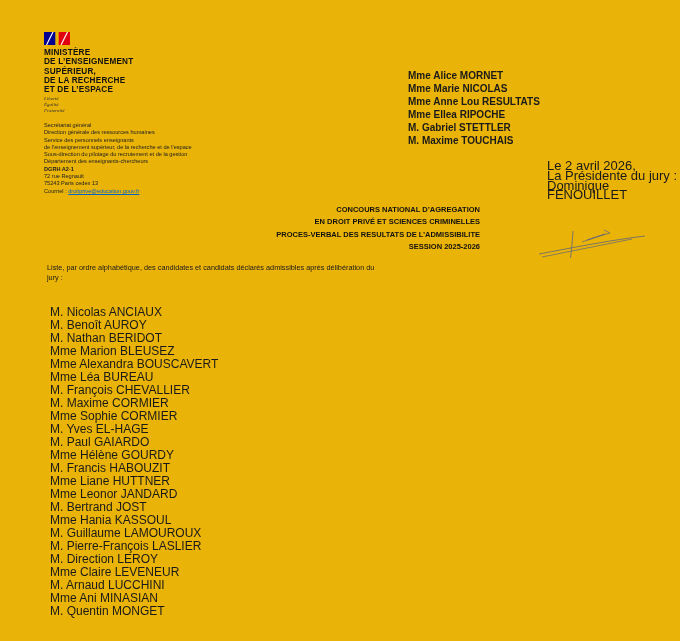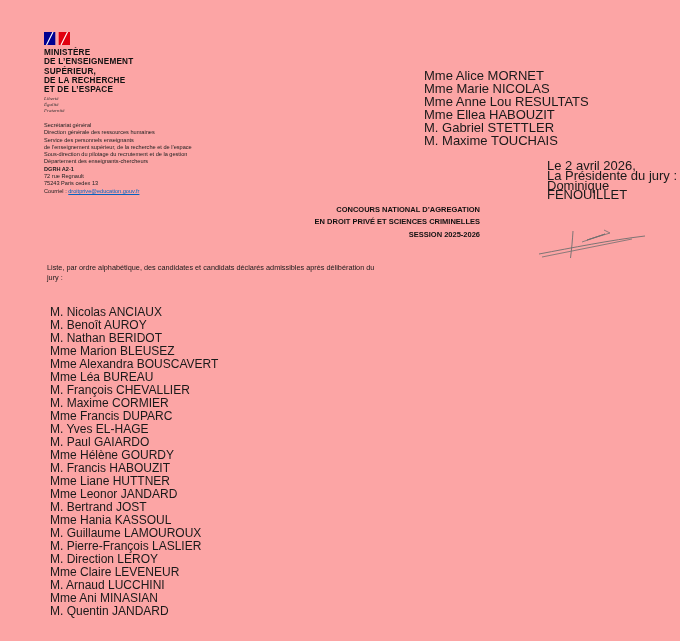--- a/index.html
+++ b/index.html
@@ -1,34 +1,34 @@
 <!DOCTYPE html>
 <html><head>
 <meta charset="utf-8">
 <style>
   * { margin: 0; padding: 0; box-sizing: border-box; }
   html, body { background: #ffffff; }
   .page {
     position: relative;
     width: 680px;
     height: 641px;
-    background: #fca5a5;
+    background: #eab308;
     font-family: "Liberation Sans", sans-serif;
     color: #1a1a1a;
     overflow: hidden;
   }
   
   .flag { position: absolute; left: 44px; top: 32px; width: 26px; height: 13px; }
   .ministry { position: absolute; left: 44px; top: 48px; font-size: 8.2px; font-weight: bold; line-height: 9.3px; letter-spacing: 0.2px; color: #111; }
   .motto { position: absolute; left: 44px; top: 96px; font-family: "Liberation Serif", serif; font-style: italic; font-size: 5px; line-height: 5.9px; color: #333; }
   .admin { position: absolute; left: 44px; top: 122px; font-size: 5.6px; line-height: 7.3px; color: #222; }
   .admin .bold-line { font-weight: bold; }
   .admin a { color: #0563C1; text-decoration: underline; }
   
-  .jury-right { position: absolute; left: 424px; top: 69px; list-style: none; font-size: 13px; line-height: 13px; }
+  .jury-right { position: absolute; left: 408px; top: 69px; list-style: none; font-size: 10px; line-height: 13px; font-weight: bold; }
   .date-block { position: absolute; left: 547px; top: 161px; font-size: 13px; line-height: 9.8px; }
   .signature { position: absolute; left: 536px; top: 228px; width: 112px; height: 32px; }
   
   .title-block { position: absolute; left: 80px; top: 204px; width: 400px; text-align: right; font-size: 7.5px; font-weight: bold; line-height: 12.4px; color: #111; }
   
   .intro { position: absolute; left: 47px; top: 263px; width: 336px; font-size: 7.3px; line-height: 9.6px; }
   .candidates { position: absolute; left: 50px; top: 306px; list-style: none; font-size: 12px; line-height: 13px; }
 </style>
 </head>
 <body>
@@ -70,66 +70,67 @@
         <div>72 rue Regnault</div>
         <div>75243 Paris cedex 13</div>
       </div>
     <div><span>Courriel : </span><a href="#">droitprive@education.gouv.fr</a></div>
   </div>
 
   <ul class="jury-right">
       <li>Mme Alice MORNET</li>
       <li>Mme Marie NICOLAS</li>
       <li>Mme Anne Lou RESULTATS</li>
-      <li>Mme Ellea HABOUZIT</li>
+      <li>Mme Ellea RIPOCHE</li>
       <li>M. Gabriel STETTLER</li>
       <li>M. Maxime TOUCHAIS</li>
     </ul>
 
   <div class="date-block">
     <div>Le 2 avril 2026,</div>
     <div>La Présidente du jury :</div>
     <div>Dominique FENOUILLET</div>
   </div>
 
   <svg class="signature" viewBox="0 0 112 32" fill="none">
     <path d="M3,26 C 35,20 75,12 109,8" stroke="#6e6e6e" stroke-width="0.9"></path>
     <path d="M6,29 L 96,11" stroke="#6e6e6e" stroke-width="0.8"></path>
     <path d="M37,3 C 36.5,12 35.5,22 34.5,30" stroke="#6e6e6e" stroke-width="0.9"></path>
     <path d="M46,14 L 69,6 L 51,12 L 74,5 L 68,2" stroke="#6e6e6e" stroke-width="0.8"></path>
   </svg>
 
   <div class="title-block">
       <div>CONCOURS NATIONAL D’AGREGATION</div>
       <div>EN DROIT PRIVÉ ET SCIENCES CRIMINELLES</div>
+      <div>PROCES-VERBAL DES RESULTATS DE L’ADMISSIBILITE</div>
       <div>SESSION 2025-2026</div>
     </div>
 
   <p class="intro">Liste, par ordre alphabétique, des candidates et candidats déclarés admissibles après délibération du jury :</p>
 
   <ul class="candidates">
       <li>M. Nicolas ANCIAUX</li>
       <li>M. Benoît AUROY</li>
       <li>M. Nathan BERIDOT</li>
       <li>Mme Marion BLEUSEZ</li>
       <li>Mme Alexandra BOUSCAVERT</li>
       <li>Mme Léa BUREAU</li>
       <li>M. François CHEVALLIER</li>
       <li>M. Maxime CORMIER</li>
-      <li>Mme Francis DUPARC</li>
+      <li>Mme Sophie CORMIER</li>
       <li>M. Yves EL-HAGE</li>
       <li>M. Paul GAIARDO</li>
       <li>Mme Hélène GOURDY</li>
       <li>M. Francis HABOUZIT</li>
       <li>Mme Liane HUTTNER</li>
       <li>Mme Leonor JANDARD</li>
       <li>M. Bertrand JOST</li>
       <li>Mme Hania KASSOUL</li>
       <li>M. Guillaume LAMOUROUX</li>
       <li>M. Pierre-François LASLIER</li>
       <li>M. Direction LEROY</li>
       <li>Mme Claire LEVENEUR</li>
       <li>M. Arnaud LUCCHINI</li>
       <li>Mme Ani MINASIAN</li>
-      <li>M. Quentin JANDARD</li>
+      <li>M. Quentin MONGET</li>
     </ul>
 
 </div>
 
 </body></html>

